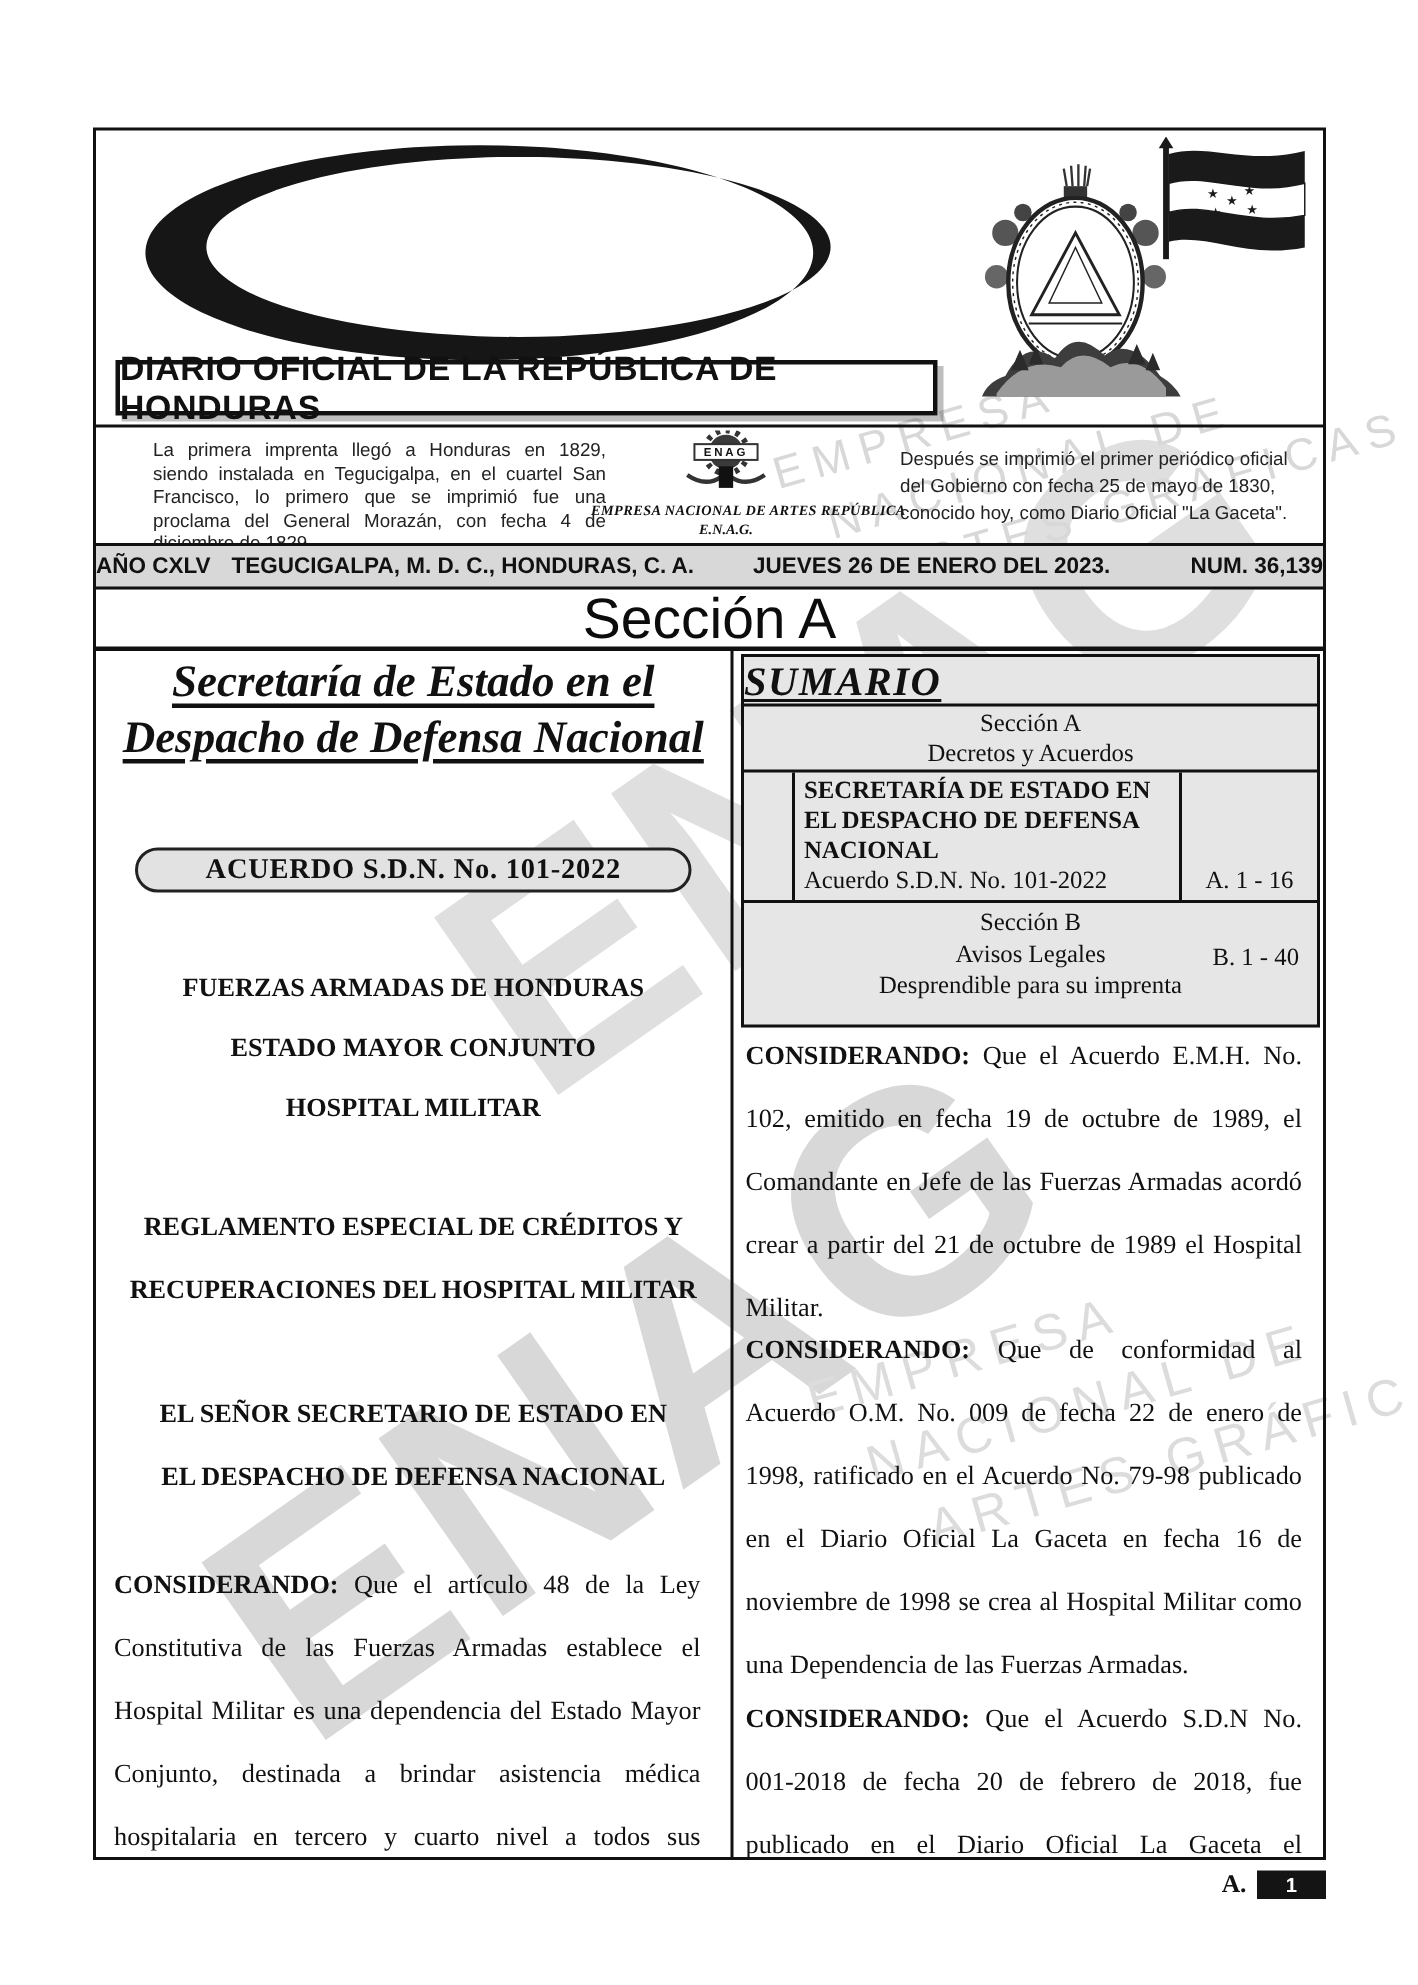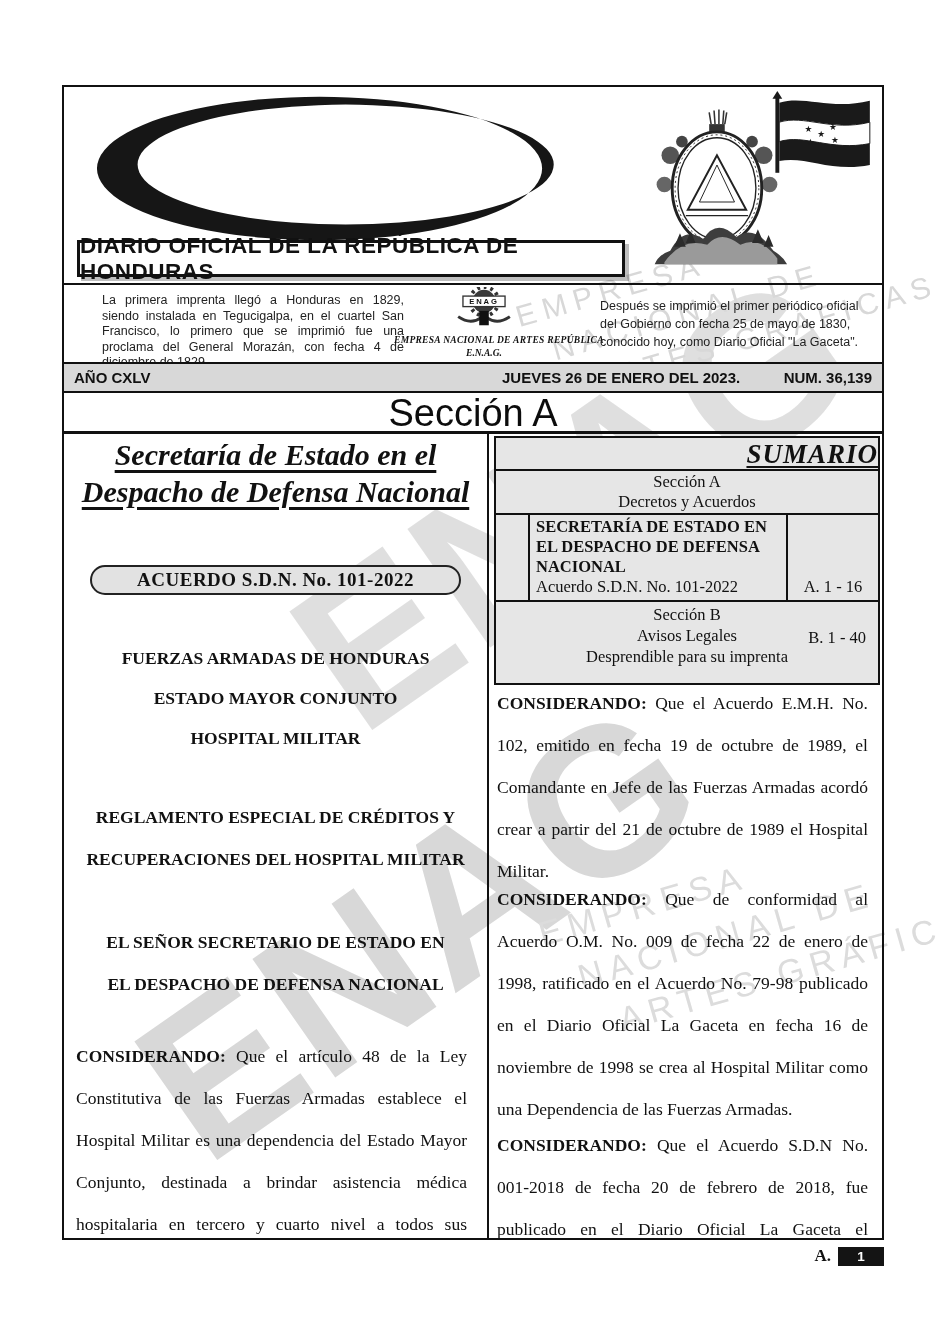--- a/index.html
+++ b/index.html
@@ -39,21 +39,21 @@
   .hist-left{position:absolute;left:38px;top:8px;width:302px;font:12.5px/15.5px "Liberation Sans",sans-serif;
              text-align:justify;color:#222}
   .enag-logo{position:absolute;left:330px;top:2px;width:180px;text-align:center}
   .enag-name{font:bold italic 9.5px "Liberation Serif",serif;letter-spacing:.3px;white-space:nowrap}
   .enag-abbr{font:bold italic 9.5px "Liberation Serif",serif;margin-top:3px}
   .hist-right{position:absolute;left:536px;top:12px;width:276px;font:12.5px/18px "Liberation Sans",sans-serif;color:#222}
 
   
   .dateline{position:absolute;top:275px;left:0;right:0;height:31px;background:#d8d8d8;
             border-top:2.5px solid #111;border-bottom:2.5px solid #111;
-            display:flex;align-items:center;font:bold 15px "Liberation Sans",sans-serif;padding:0 10px}
+            display:flex;align-items:center;font:bold 15px "Liberation Sans",sans-serif;padding:0 0}
   .dl-year{margin-right:14px}
   .dl-center{position:absolute;left:438px}
   .dl-num{margin-left:auto}
 
   
   .banner{position:absolute;top:306px;left:0;right:0;height:41px;border-bottom:3px solid #111;
           text-align:center;font:38px/40px "Liberation Sans",sans-serif;color:#0c0c0c}
 
   
   .columns{position:absolute;top:347px;left:0;right:0;bottom:0;overflow:hidden}
@@ -69,21 +69,21 @@
         font:bold 19px "Liberation Serif",serif;letter-spacing:.5px}
   .org{position:absolute;top:204px;left:0;right:0;text-align:center}
   .org div{font:bold 17.5px/40px "Liberation Serif",serif}
   .reg{position:absolute;top:362px;left:20px;right:20px;text-align:center;font:bold 17.5px/42px "Liberation Serif",serif}
   .senor{position:absolute;top:487px;left:30px;right:30px;text-align:center;font:bold 17.5px/42px "Liberation Serif",serif}
   .lpara{position:absolute;top:601px;left:12px;right:20px;font:17.5px/42px "Liberation Serif",serif;text-align:justify}
   .lpara b,.rpara b{font-weight:bold}
 
   
   .sumario{position:absolute;top:2px;left:5px;right:2px;background:#e6e6e6;border:2.5px solid #111}
-  .sum-title{border-bottom:2.5px solid #111;text-align:right;font:bold italic 27px/32px "Liberation Serif",serif;height:33px}
+  .sum-title{border-bottom:2.5px solid #111;text-align:left;font:bold italic 27px/32px "Liberation Serif",serif;height:33px}
   .sum-title span{text-decoration:underline;text-decoration-thickness:2px;text-underline-offset:3px;letter-spacing:1px}
   .sum-sec{border-bottom:2.5px solid #111;text-align:center;font:16.5px/19.5px "Liberation Serif",serif;padding:1px 0 2px}
   .sum-entry{display:grid;grid-template-columns:34px 1fr 92px;border-bottom:2.5px solid #111}
   .sum-spacer{border-right:2.5px solid #111}
   .sum-main{padding:2px 6px 3px}
   .sum-entry-title{font:bold 16.5px/20px "Liberation Serif",serif}
   .sum-entry-item{font:16.5px/20px "Liberation Serif",serif}
   .sum-pages{border-left:2.5px solid #111;display:flex;align-items:flex-end;justify-content:center;
              font:16.5px/20px "Liberation Serif",serif;padding-bottom:3px;white-space:nowrap}
   .sum-b{position:relative;text-align:center;font:16.5px/21px "Liberation Serif",serif;padding:2px 0 16px}
@@ -186,20 +186,21 @@
         </svg>
         <div class="enag-name">EMPRESA NACIONAL DE ARTES REPÚBLICA</div>
         <div class="enag-abbr">E.N.A.G.</div>
       </div>
 
       <p class="hist-right">Después se imprimió el primer periódico oficial del Gobierno con fecha 25 de mayo de 1830, conocido hoy, como Diario Oficial "La Gaceta".</p>
     </section>
 
     <div class="dateline">
       <span class="dl-year">AÑO CXLV</span>
+      <span class="dl-place">TEGUCIGALPA, M. D. C., HONDURAS, C. A.</span>
       <span class="dl-center">JUEVES 26  DE  ENERO  DEL  2023.</span>
       <span class="dl-num">NUM. 36,139</span>
     </div>
 
     <div class="banner">Sección A</div>
 
     <div class="columns">
 
       <div class="col-left">
         <h1 class="heading">

